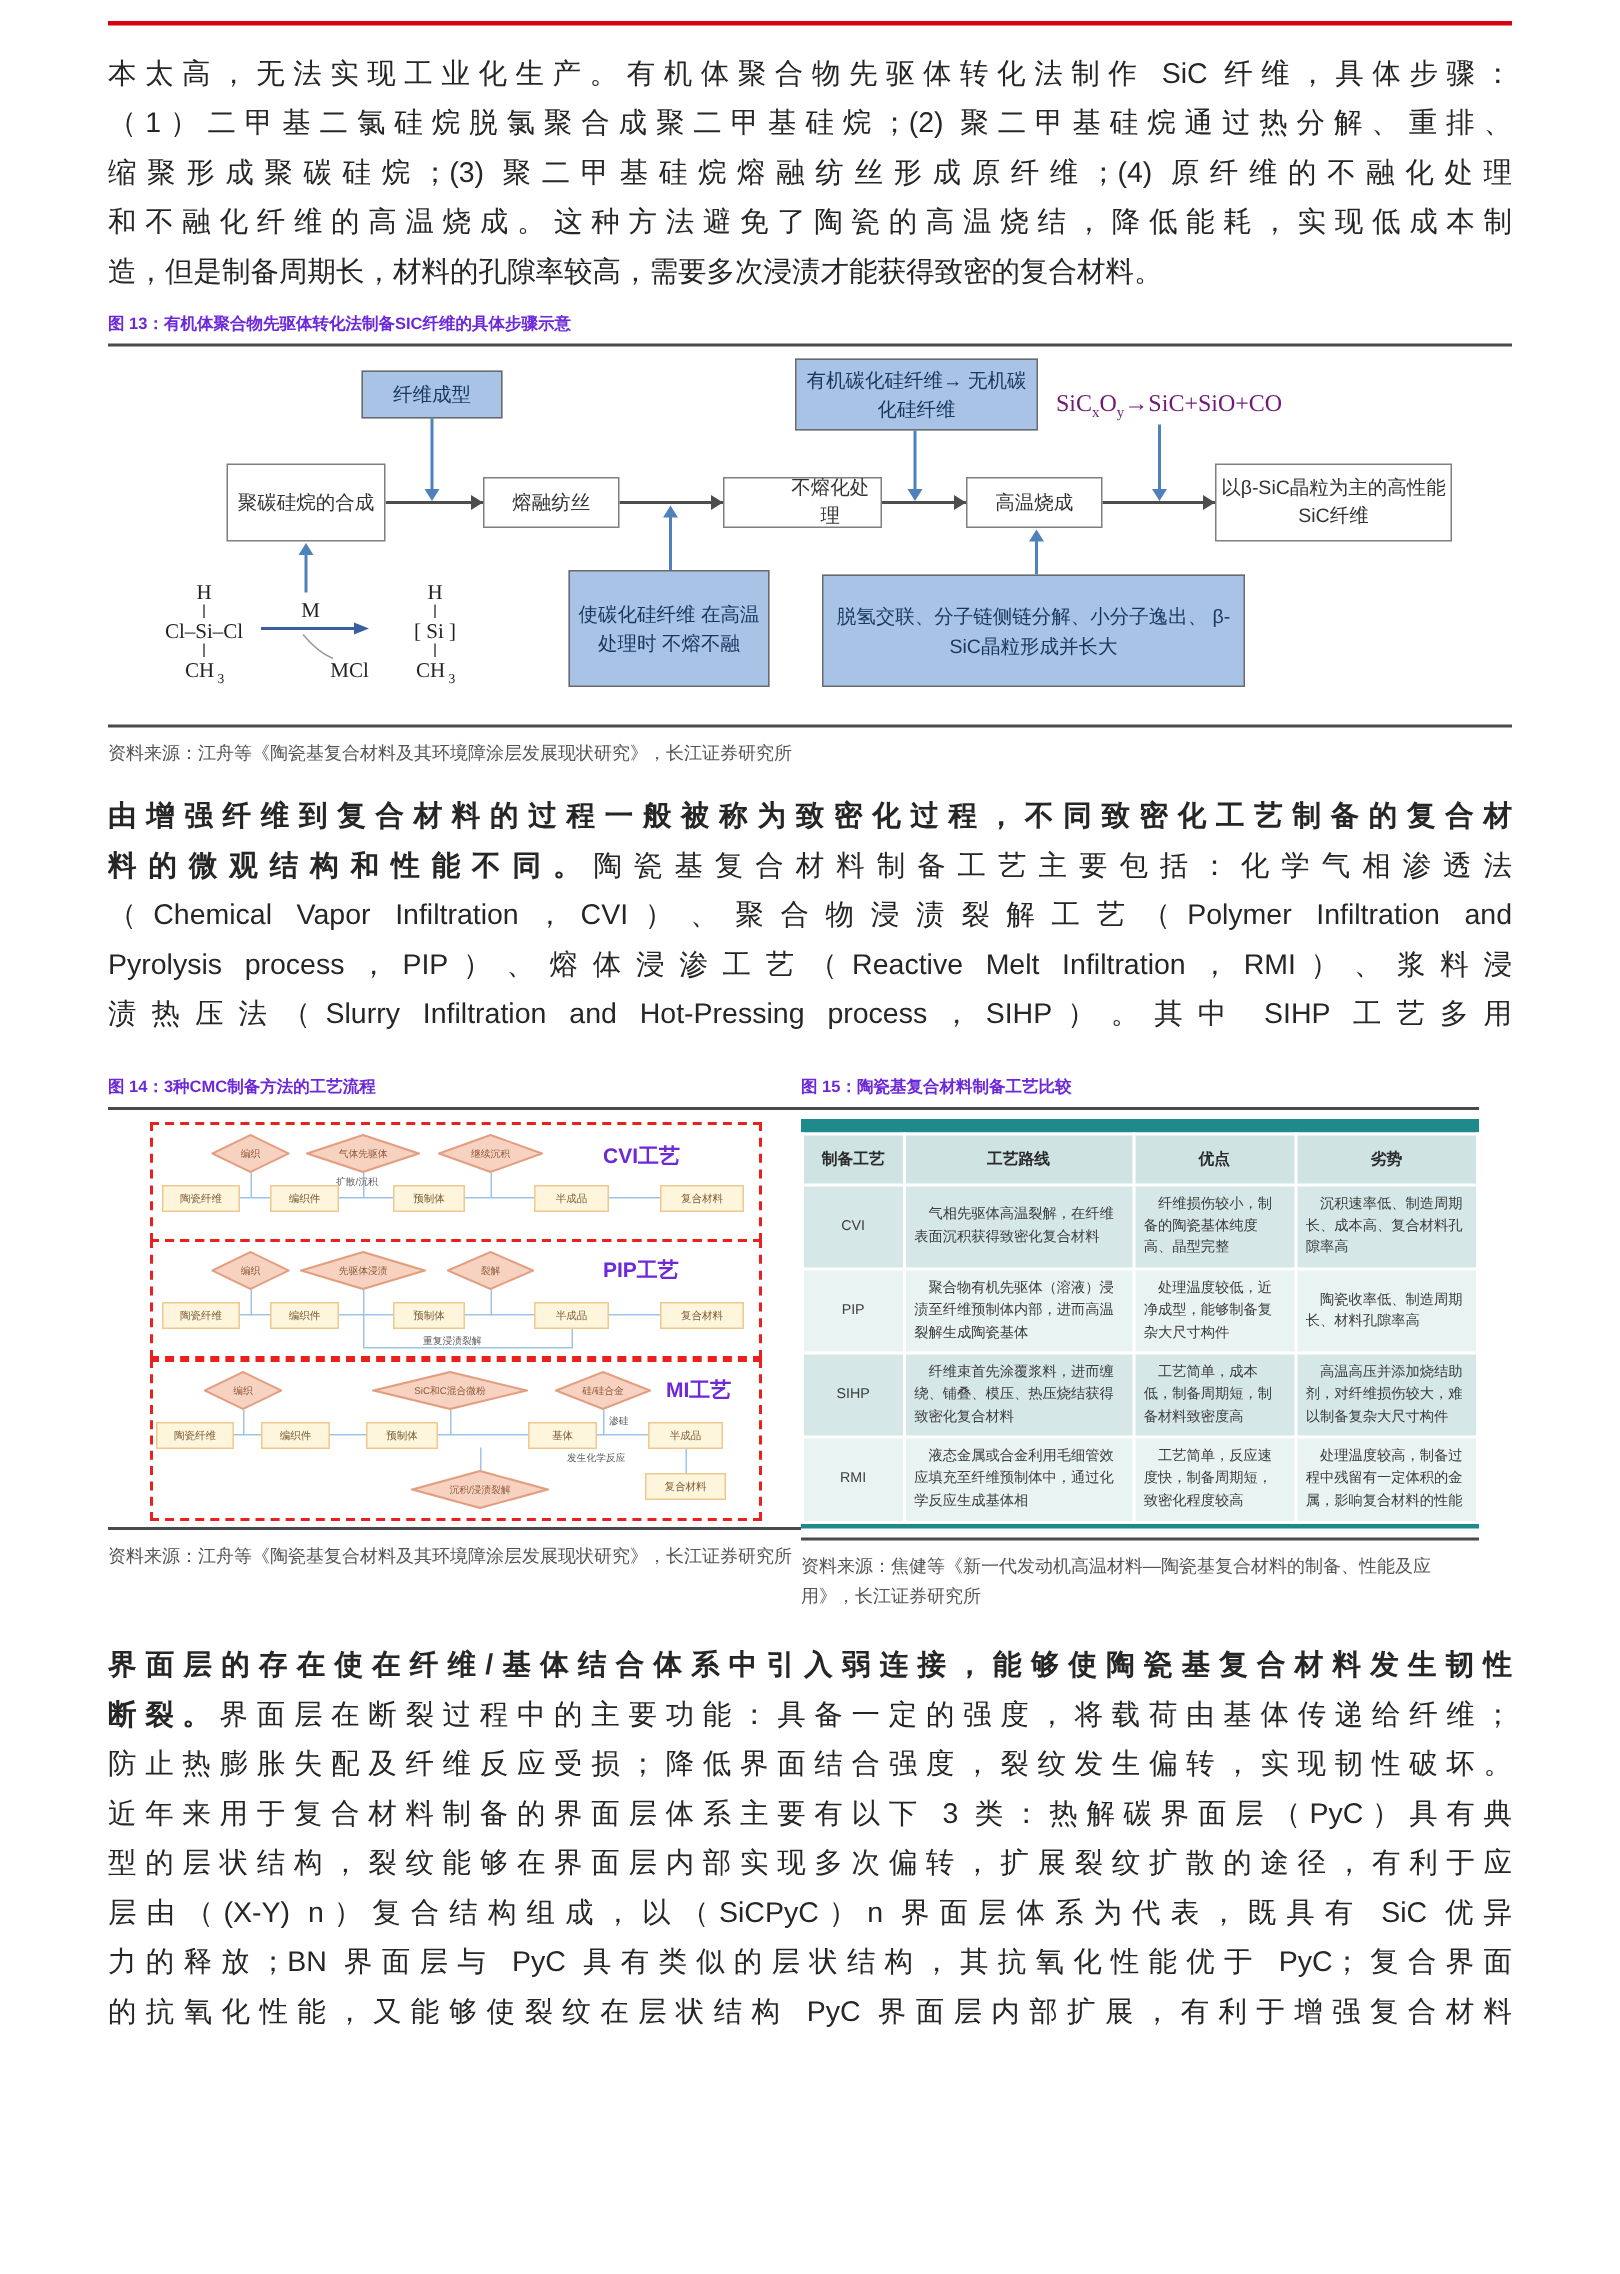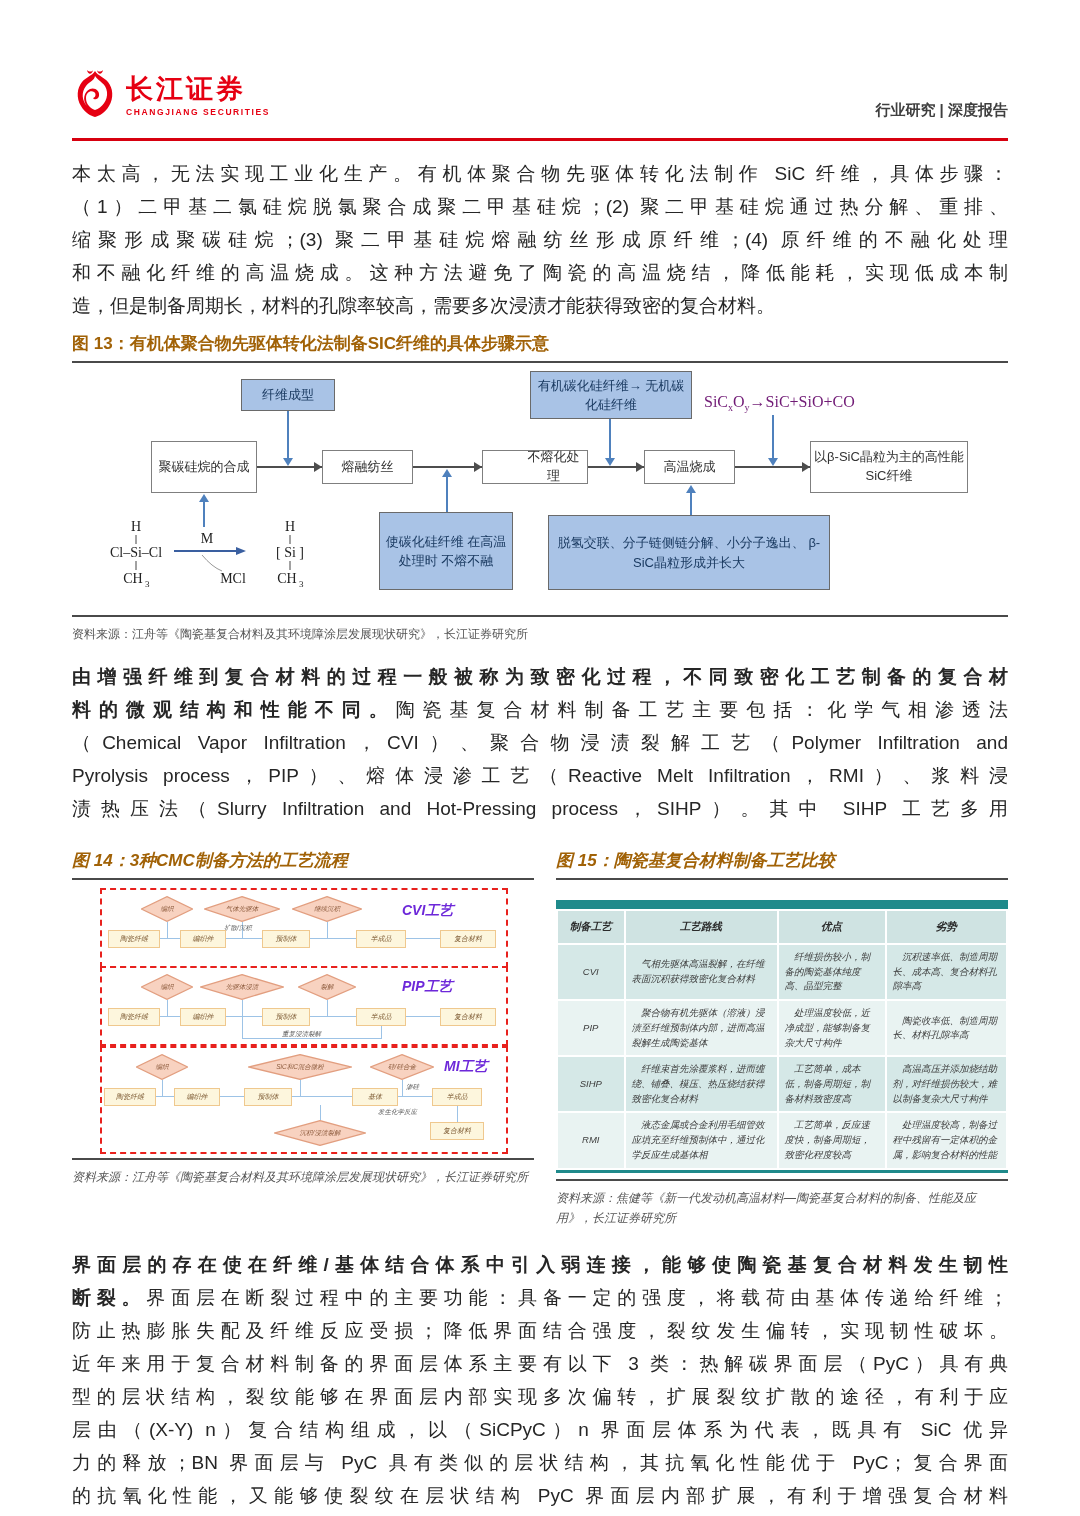--- a/index.html
+++ b/index.html
@@ -15,88 +15,72 @@
   .doc-type { font-size:15px; font-weight:600; color:#3f3f3f; padding-bottom:4px; }
   .rule-red { height:3px; background:#d7000f; margin-top:14px; }
 
   
   .para { margin-top:16px; }
   .pline { font-size:19px; line-height:33px; height:33px; text-align:justify; text-align-last:justify; white-space:nowrap; overflow:hidden; color:#262626; }
   .pline.last { text-align-last:left; }
   .pline .b { font-weight:700; }
 
   
-  .fig-cap { margin-top:10px; font-size:17px; font-weight:700; color:#a16207; padding-bottom:6px; border-bottom:2px solid #4a4a4a; }
+  .fig-cap { margin-top:10px; font-size:11px; font-weight:700; color:#6d28d9; padding-bottom:6px; border-bottom:2px solid #4a4a4a; }
   .src-rule { border-top:2px solid #4a4a4a; }
   .src { font-size:12px; color:#555; line-height:20px; padding-top:7px; }
 
   
   .f13 { position:relative; height:248px; margin-top:4px; }
   .n-box { position:absolute; background:#fff; border:1px solid #7f7f7f; display:flex; align-items:center; justify-content:center; text-align:center; font-size:13px; line-height:1.45; color:#333; padding:1px 3px; }
   .n-blue { position:absolute; background:#a9c3e6; border:1px solid #6a6a6a; display:flex; align-items:center; justify-content:center; text-align:center; font-size:13px; line-height:1.5; color:#17375e; padding:2px 5px; }
   .ln-h { position:absolute; height:2px; background:#4d4d4d; }
   .arr-r { position:absolute; width:0; height:0; border-left:8px solid #4d4d4d; border-top:5px solid transparent; border-bottom:5px solid transparent; }
   .vb { position:absolute; width:2px; background:#4f81bd; }
   .arr-d { position:absolute; width:0; height:0; border-top:8px solid #4f81bd; border-left:5px solid transparent; border-right:5px solid transparent; }
   .arr-u { position:absolute; width:0; height:0; border-bottom:8px solid #4f81bd; border-left:5px solid transparent; border-right:5px solid transparent; }
   .formula { position:absolute; font-family:"Liberation Serif","DejaVu Serif",serif; font-size:16px; color:#701a75; }
   .formula sub { font-size:10px; }
   .chem text { font-family:"Liberation Serif","DejaVu Serif",serif; font-size:14px; fill:#222; }
   .chem .sub { font-size:9px; }
 
   
-  .two-col { display:flex; gap:22px; margin-top:14px;font-style:italic; }
+  .two-col { display:flex; margin-top:14px; }
   .col { display:flex; flex-direction:column; }
   .col-l { width:462px; }
   .col-r { width:452px; }
 
   
   .f14 { position:relative; height:272px; margin-top:6px; }
   .proc { position:absolute; left:28px; width:408px; border:2px dashed #e8211d; }
   .plabel { position:absolute; color:#6d28d9; font-weight:700; font-size:14px; }
   .fb { position:absolute; height:18px; background:#fdf6dd; border:1px solid #efc88e; display:flex; align-items:center; justify-content:center; font-size:7px; color:#7d5a33; }
   .dm { position:absolute; }
   .dm svg { position:absolute; inset:0; width:100%; height:100%; }
   .dm polygon { fill:#f8d2c0; stroke:#e29e7f; stroke-width:2; }
   .dm span { position:absolute; inset:0; display:flex; align-items:center; justify-content:center; font-size:6.5px; color:#8c5a3c; }
   .cl { position:absolute; background:#9dc3e6; }
   .note { position:absolute; font-size:6.5px; color:#595959; }
 
   
-  .t15 { margin-top:20px; border-bottom:3px solid #1f8a8b; }
+  .t15 { margin-top:6px; border-bottom:3px solid #1f8a8b; }
   .t15-top { height:9px; background:#1f8a8b; }
   .t15 table { width:100%; border-collapse:collapse; table-layout:fixed; }
   .t15 th { background:#cfe3e2; font-size:10.5px; font-weight:700; color:#2b2b2b; padding:9px 4px; border:2px solid #fff; text-align:center; }
   .t15 td { font-size:9.5px; line-height:1.55; color:#3d3d3d; padding:5px 6px; border:2px solid #fff; vertical-align:middle; }
   .t15 td.proc-name { text-align:center; font-weight:400; }
   .t15 td.cell { text-indent:1em; }
   .t15 tr.odd td { background:#d5e8e7; }
   .t15 tr.even td { background:#e9f3f2; }
 </style>
 </head>
 <body>
 
 <div class="page">
 
-  <div class="hdr">
-    <div class="brand">
-      <span>
-        <svg width="46" height="52" viewBox="0 0 46 52">
-          <path d="M23 3 C20 8 14 9 10 14 C5 20 4 30 9 38 C13 45 19 48 23 49 C27 48 33 45 37 38 C42 30 41 20 36 14 C32 9 26 8 23 3 Z" fill="#e60012"></path>
-          <path d="M23 8 C27 14 34 15 35 24 C36 32 30 40 23 42 C18 40 14 36 14 30 C14 24 19 22 22 24 C25 26 23 30 21 30 C22 32 26 32 27 28 C28 23 23 19 18 21 C12 24 10 32 15 38 C10 33 9 24 14 18 C18 13 22 13 23 8 Z" fill="#ffffff"></path>
-          <path d="M15 2 C17 4 20 4 21 2 C20 7 16 7 15 2 Z M31 2 C29 4 26 4 25 2 C26 7 30 7 31 2 Z" fill="#e60012"></path>
-        </svg>
-      </span>
-      <span class="brand-txt">
-        <div class="cn">长江证券</div>
-        <div class="en">CHANGJIANG SECURITIES</div>
-      </span>
-    </div>
-    <div class="doc-type">行业研究 | 深度报告</div>
-  </div>
   <div class="rule-red"></div>
 
   <div class="para">
     <div class="pline"><span class="n">本太高，无法实现工业化生产。有机体聚合物先驱体转化法制作 SiC 纤维，具体步骤：</span></div>
     <div class="pline"><span class="n">（1）二甲基二氯硅烷脱氯聚合成聚二甲基硅烷；(2) 聚二甲基硅烷通过热分解、重排、</span></div>
     <div class="pline"><span class="n">缩聚形成聚碳硅烷；(3) 聚二甲基硅烷熔融纺丝形成原纤维；(4) 原纤维的不融化处理</span></div>
     <div class="pline"><span class="n">和不融化纤维的高温烧成。这种方法避免了陶瓷的高温烧结，降低能耗，实现低成本制</span></div>
     <div class="pline last"><span class="n">造，但是制备周期长，材料的孔隙率较高，需要多次浸渍才能获得致密的复合材料。</span></div>
   </div>
 

